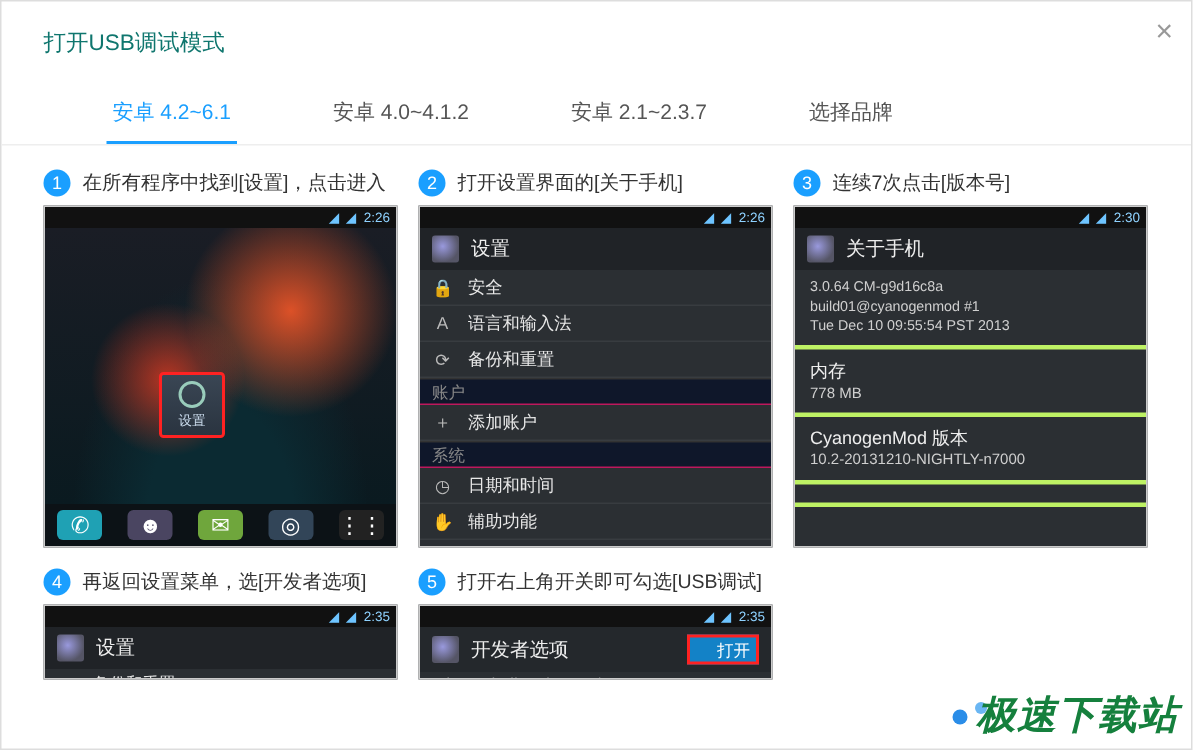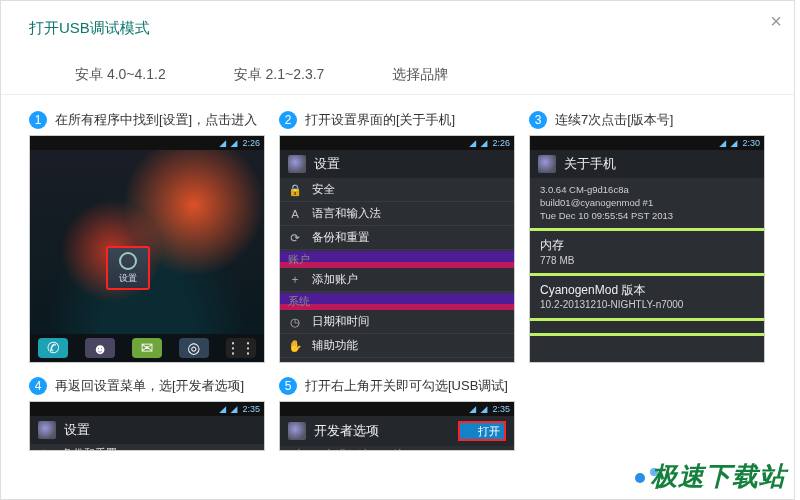--- a/index.html
+++ b/index.html
@@ -109,26 +109,26 @@
     color: #eee;
     gap: 8px;
   }
   .back-ic {
     width: 18px; height: 18px;
     background: radial-gradient(circle at 40% 40%, #99d, #556 70%);
     border-radius: 2px;
   }
   .sectlabel {
     height: 18px;
-    background: #4c1d95;
+    background: #0f172a;
     color: #888;
     font-size: 11px;
     padding: 1px 8px;
     border-top: 1px solid #333;
-    border-bottom: 6px solid #be185d;
+    border-bottom: 1px solid #be185d;
   }
   .row {
     height: 24px;
     display: flex;
     align-items: center;
     padding: 0 8px;
     border-bottom: 1px solid #383c40;
     gap: 10px;
     font-size: 11.5px;
     color: #e8e8e8;
@@ -233,20 +233,21 @@
   }
 </style>
 </head>
 <body>
 
 <div class="modal">
   <div class="close-x">×</div>
   <div class="title">打开USB调试模式</div>
 
   <div class="tabs">
+    <div class="tab active">安卓 4.2~6.1</div>
     <div class="tab">安卓 4.0~4.1.2</div>
     <div class="tab">安卓 2.1~2.3.7</div>
     <div class="tab">选择品牌</div>
   </div>
 
   <div class="grid">
 
     <div class="step">
       <div class="step-head">
         <span class="badge">1</span>

